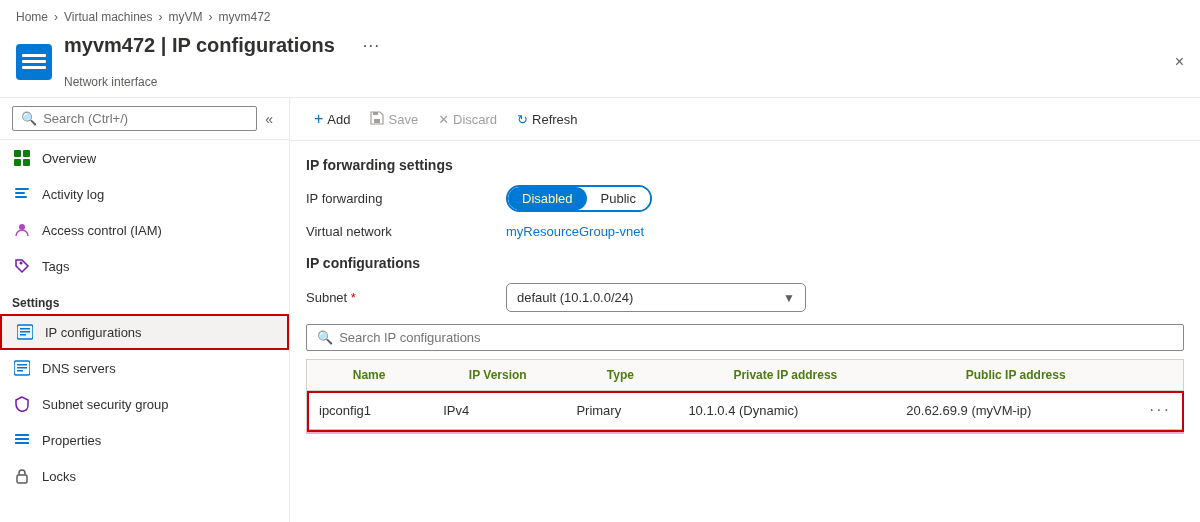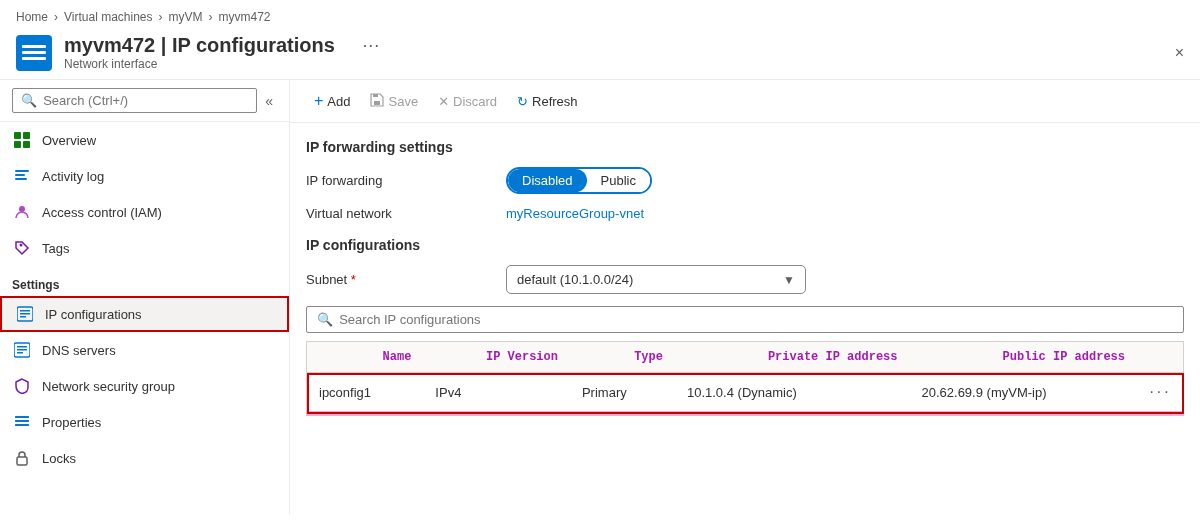--- a/index.html
+++ b/index.html
@@ -9,21 +9,21 @@
     .breadcrumb { display: flex; align-items: center; gap: 6px; padding: 10px 16px 6px; font-size: 12px; color: #0078d4; }
     .breadcrumb span { color: #605e5c; }
 
     
     .header { display: flex; align-items: center; justify-content: space-between; padding: 4px 16px 8px; border-bottom: 1px solid #edebe9; }
     .header-left { display: flex; align-items: center; gap: 12px; }
     .header-icon { width: 36px; height: 36px; background: #0078d4; border-radius: 4px; display: flex; align-items: center; justify-content: center; }
     .header-icon-inner { width: 24px; height: 16px; display: flex; flex-direction: column; gap: 3px; }
     .header-icon-inner div { height: 3px; background: white; border-radius: 1px; }
     .header-title { font-size: 20px; font-weight: 600; color: #323130; }
-    .header-subtitle { font-size: 12px; color: #605e5c; margin-top: 0; }
+    .header-subtitle { font-size: 12px; color: #605e5c; margin-top: 18px; }
     .header-more { font-size: 18px; color: #605e5c; cursor: pointer; margin-left: 8px; }
     .close-btn { font-size: 16px; color: #605e5c; cursor: pointer; }
 
     
     .main { display: flex; height: calc(522px - 88px); }
 
     
     .sidebar { width: 290px; min-width: 290px; border-right: 1px solid #edebe9; display: flex; flex-direction: column; overflow-y: auto; }
     .search-row { display: flex; align-items: center; padding: 8px 12px; gap: 4px; border-bottom: 1px solid #edebe9; }
     .search-box { display: flex; align-items: center; gap: 6px; border: 1px solid #8a8886; border-radius: 2px; padding: 4px 8px; flex: 1; }
@@ -67,21 +67,21 @@
 
     
     .ip-config-section { margin-top: 16px; }
 
     
     .search-ip { display: flex; align-items: center; gap: 6px; border: 1px solid #8a8886; border-radius: 2px; padding: 5px 10px; margin-bottom: 8px; }
     .search-ip input { border: none; outline: none; font-size: 13px; width: 100%; background: transparent; }
 
     
     .ip-table { width: 100%; border-collapse: collapse; border: 1px solid #d2d0ce; }
-    .ip-table th { text-align: right; padding: 8px 12px; font-size: 12px; font-weight: 600; color: #a21caf; background: #faf9f8; border-bottom: 1px solid #d2d0ce; font-family: Liberation Mono, monospace; }
+    .ip-table th { text-align: center; padding: 8px 12px; font-size: 12px; font-weight: 600; color: #4d7c0f; background: #faf9f8; border-bottom: 1px solid #d2d0ce; }
     .ip-table td { padding: 10px 12px; font-size: 13px; color: #323130; border-bottom: 5px solid #f9a8d4; }
     .ip-table tr.highlighted { outline: 2px solid #c50000; outline-offset: -2px; }
     .more-btn { color: #605e5c; cursor: pointer; font-size: 16px; letter-spacing: 2px; }
 
     
     .nav-item.active-selected { background: #f3f2f1; border-left: 3px solid transparent; outline: 2px solid #c50000; outline-offset: -2px; }
   </style>
 </head>
 <body>
 
@@ -194,21 +194,21 @@
       </div>
       <span class="nav-label">DNS servers</span>
     </div>
 
     <div class="nav-item">
       <div class="nav-item-icon">
         <svg width="16" height="16" viewBox="0 0 16 16">
             <path d="M8 1L2 4v4c0 3.5 2.5 6.5 6 7.5C14.5 14.5 14 10.5 14 8V4z" fill="none" stroke="#7719aa" stroke-width="1.5"></path>
           </svg>
       </div>
-      <span class="nav-label">Network security group</span>
+      <span class="nav-label">Subnet security group</span>
     </div>
 
     <div class="nav-item">
       <div class="nav-item-icon">
         <svg width="16" height="16" viewBox="0 0 16 16">
             <rect x="1" y="2" width="14" height="2" fill="#0078d4" rx="0.5"></rect>
             <rect x="1" y="6" width="14" height="2" fill="#0078d4" rx="0.5"></rect>
             <rect x="1" y="10" width="14" height="2" fill="#0078d4" rx="0.5"></rect>
           </svg>
       </div>

